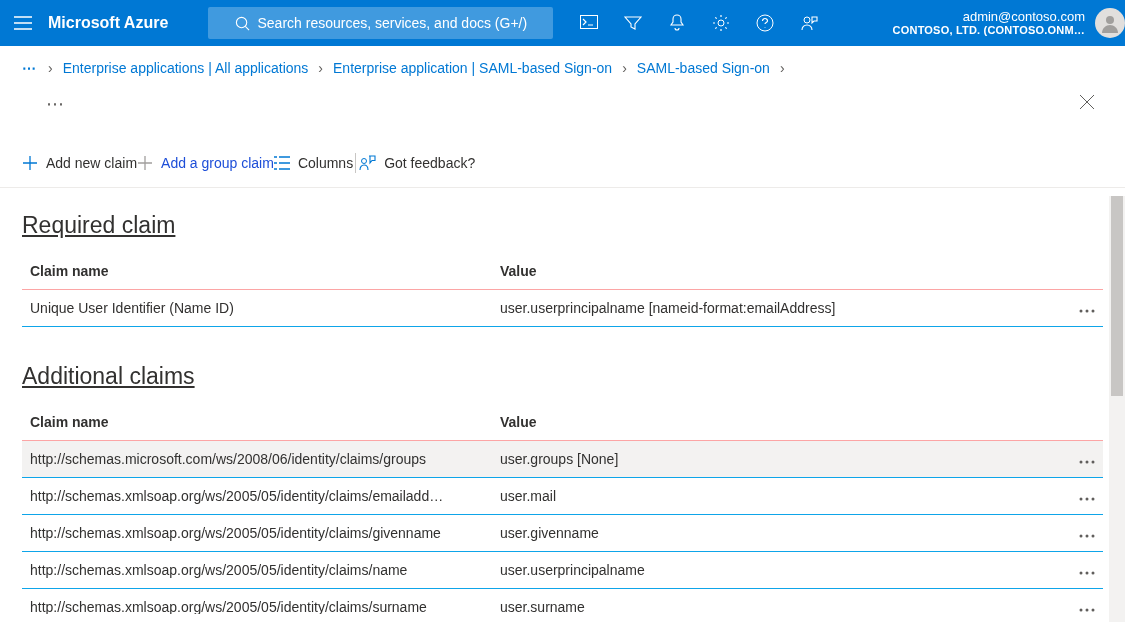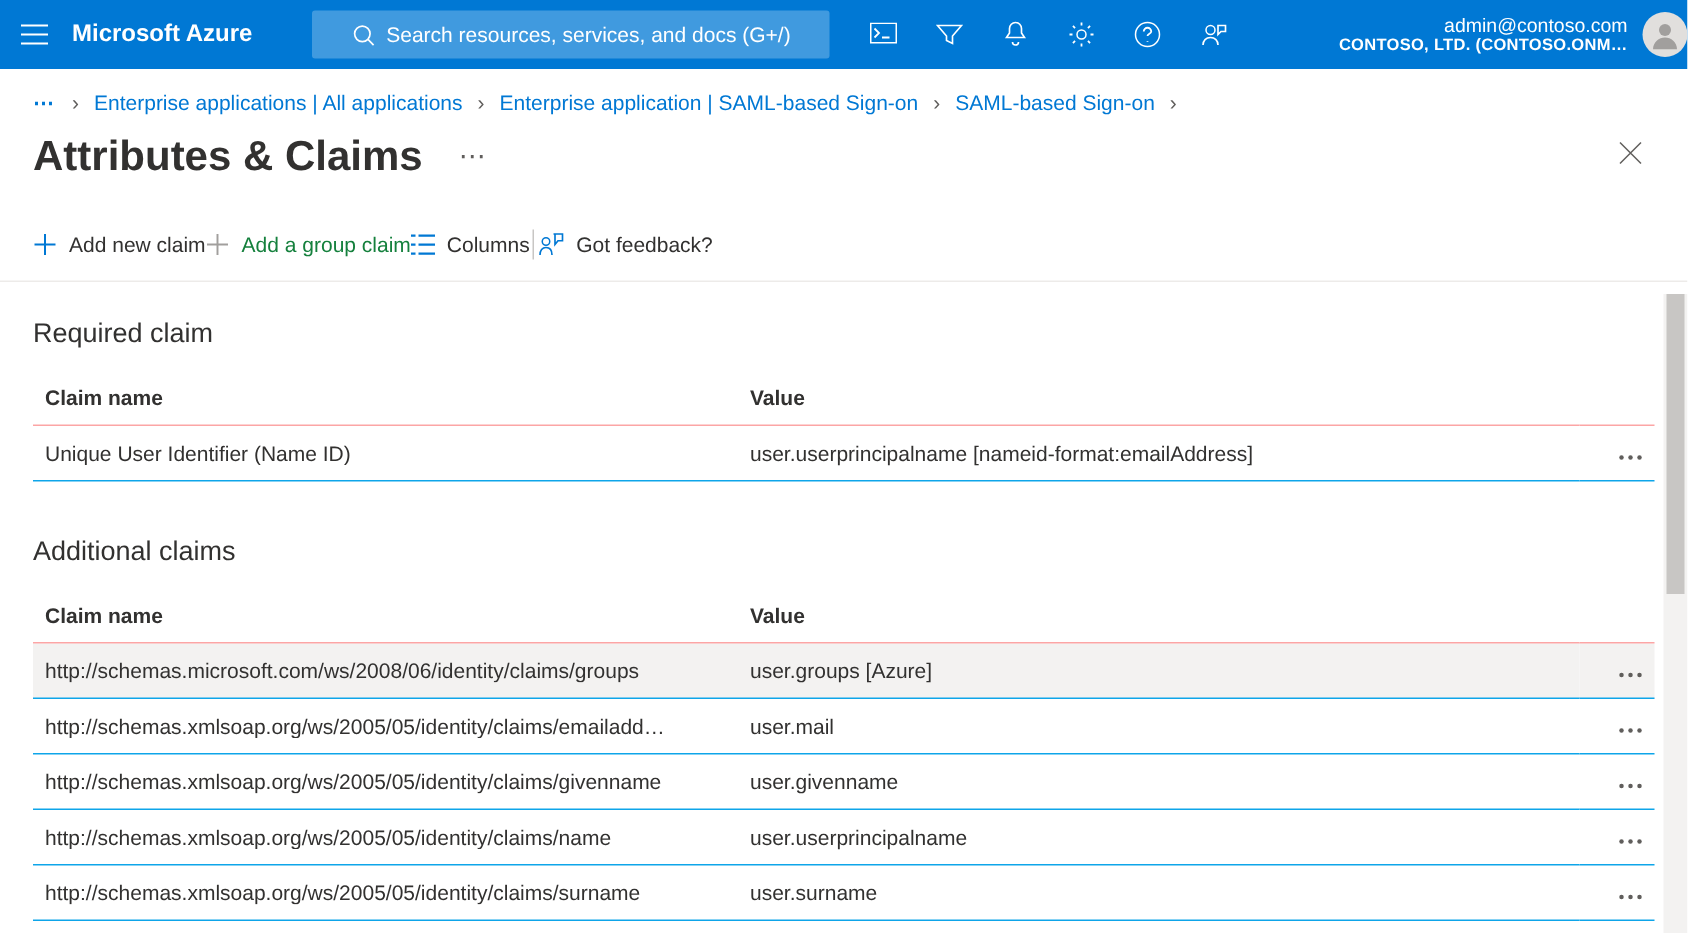--- a/index.html
+++ b/index.html
@@ -141,45 +141,46 @@
       border-bottom: 1px solid #edebe9;
     }
     .toolbar-btn {
       display: flex;
       align-items: center;
       gap: 8px;
       cursor: pointer;
       color: #323130;
       font-size: 14px;
     }
-    .toolbar-btn.disabled { color: #15803d; cursor: default; }
+    .toolbar-btn.disabled { color: #1d4ed8; cursor: default; }
     .toolbar-btn svg { flex-shrink: 0; }
     .toolbar-sep {
       width: 1px;
       height: 20px;
       background: #c8c6c4;
       margin: 0 2px;
     }
 
     
     .content {
       padding: 24px 22px 0 22px;
       overflow-y: auto;
       height: calc(622px - 46px - 44px - 48px - 58px);
     }
     .content::-webkit-scrollbar { width: 16px; }
     .content::-webkit-scrollbar-track { background: #f3f2f1; }
     .content::-webkit-scrollbar-thumb { background: #c8c6c4; }
 
     .section-heading {
-      font-size: 18px;
+      font-size: 23px;
       font-weight: 400;
       color: #323130;
       margin-bottom: 14px;
       margin-top: 8px;
+      text-decoration: underline;
     }
     .section-heading:first-child { margin-top: 0; }
 
     .claims-table {
       width: 100%;
       border-collapse: collapse;
     }
     .claims-table th {
       text-align: left;
       font-weight: 600;
@@ -303,21 +304,20 @@
   <span class="breadcrumb-sep">›</span>
   <span class="breadcrumb-link">Enterprise applications | All applications</span>
   <span class="breadcrumb-sep">›</span>
   <span class="breadcrumb-link">Enterprise application | SAML-based Sign-on</span>
   <span class="breadcrumb-sep">›</span>
   <span class="breadcrumb-link">SAML-based Sign-on</span>
   <span class="breadcrumb-sep">›</span>
 </div>
 
 <div class="title-row">
-  <h1 class="page-title">Attributes &amp; Claims</h1>
   <span class="title-more">⋯</span>
   <span class="title-close">
     <svg width="16" height="16" viewBox="0 0 16 16">
         <path d="M1 1l14 14M15 1L1 15" stroke="#605e5c" stroke-width="1"></path>
       </svg>
   </span>
 </div>
 
 <div class="toolbar">
   <div class="toolbar-btn">
@@ -383,21 +383,21 @@
         <th class="col-name">Claim name</th>
         <th class="col-value">Value</th>
         <th class="col-actions"></th>
       </tr>
     </thead>
     <tbody id="additional-body">
         <tr class="highlighted">
           <td class="col-name">
             <span class="truncate">http://schemas.microsoft.com/ws/2008/06/identity/claims/groups</span>
           </td>
-          <td class="col-value">user.groups [Azure]</td>
+          <td class="col-value">user.groups [None]</td>
           <td class="col-actions"><span class="row-more"><svg width="16" height="4" viewBox="0 0 16 4">
                 <circle cx="2" cy="2" r="1.5" fill="#605e5c"></circle>
                 <circle cx="8" cy="2" r="1.5" fill="#605e5c"></circle>
                 <circle cx="14" cy="2" r="1.5" fill="#605e5c"></circle>
               </svg></span></td>
         </tr>
         <tr>
           <td class="col-name">
             <span class="truncate">http://schemas.xmlsoap.org/ws/2005/05/identity/claims/emailadd…</span>
           </td>

